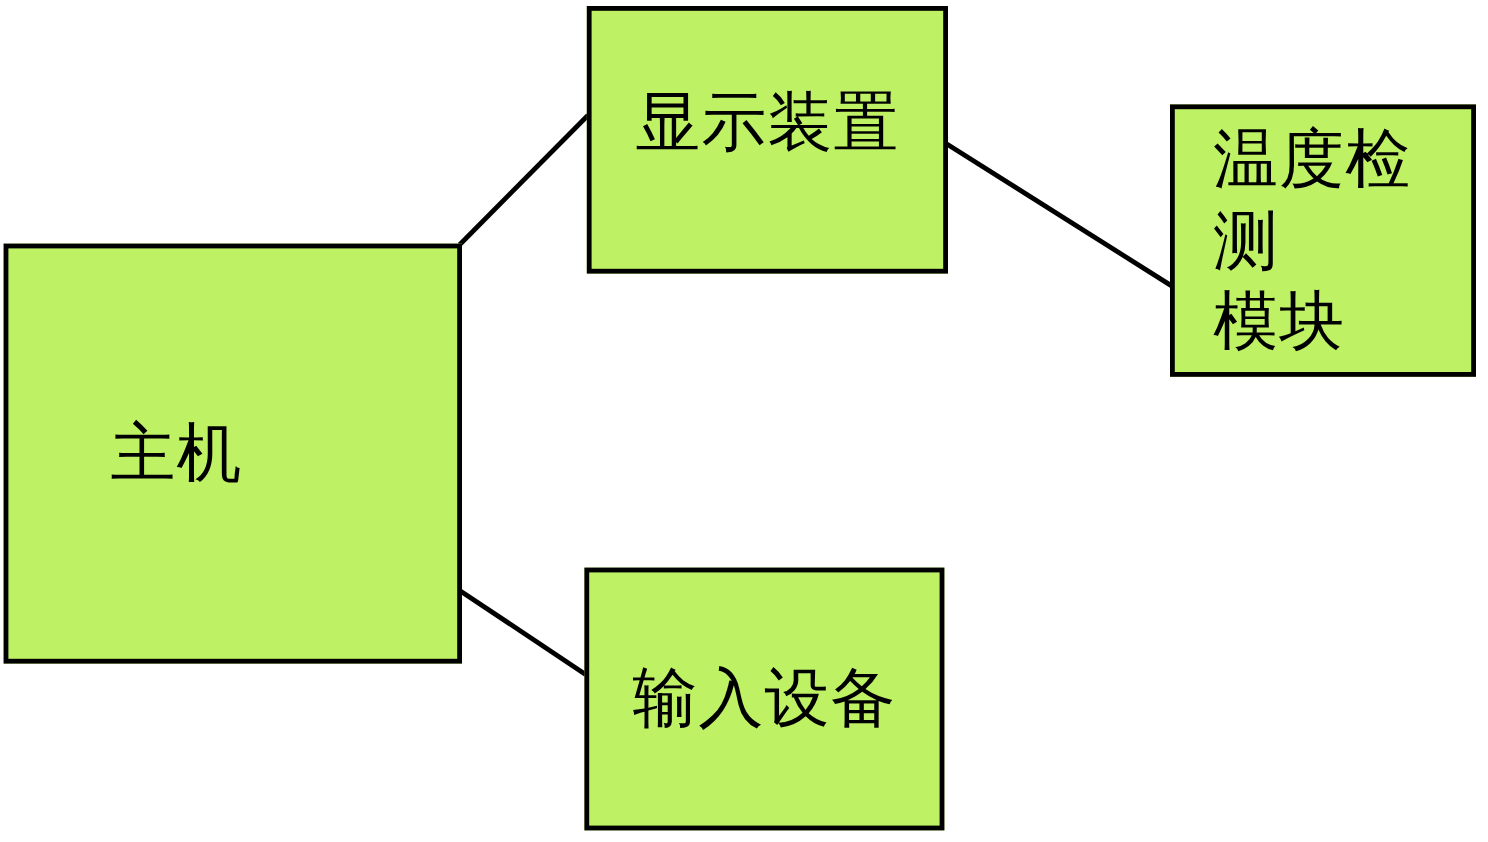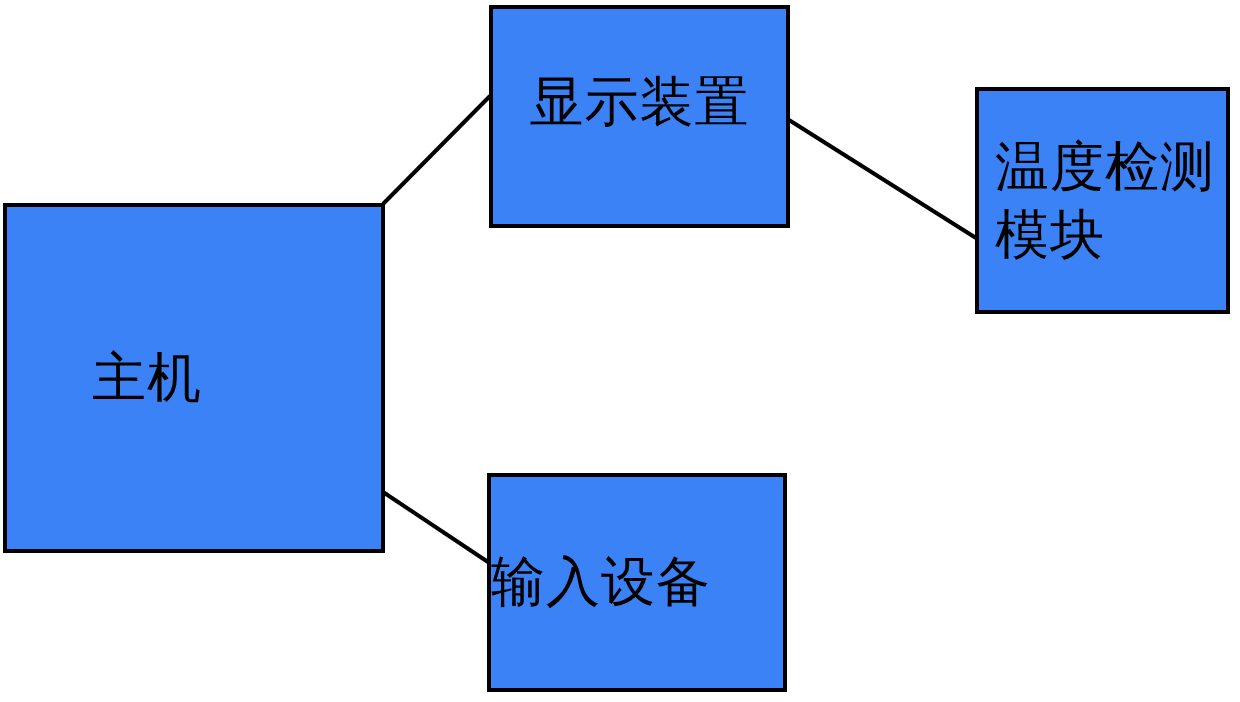--- a/index.html
+++ b/index.html
@@ -20,21 +20,21 @@
     position: absolute;
     left: 0;
     top: 0;
     width: 1240px;
     height: 702px;
   }
   .node {
     position: absolute;
     box-sizing: border-box;
     border: 4px solid #000000;
-    background: #3b82f6;
+    background: #bef264;
     display: flex;
     align-items: center;
     font-size: 54px;
     line-height: 1.2;
     letter-spacing: 1px;
   }
   .node-host {
     left: 3px;
     top: 203px;
     width: 382px;
@@ -47,29 +47,30 @@
     width: 301px;
     height: 223px;
     justify-content: center;
     padding-bottom: 28px;
   }
   .node-temp {
     left: 975px;
     top: 87px;
     width: 255px;
     height: 227px;
-    padding-left: 16px;
+    padding-left: 32px;
     white-space: pre-line;
     line-height: 1.25;
   }
   .node-input {
     left: 487px;
     top: 473px;
     width: 300px;
     height: 219px;
+    justify-content: center;
   }
   .node-label {
     display: block;
   }
 </style>
 </head>
 <body>
 
 <div class="canvas">
 

